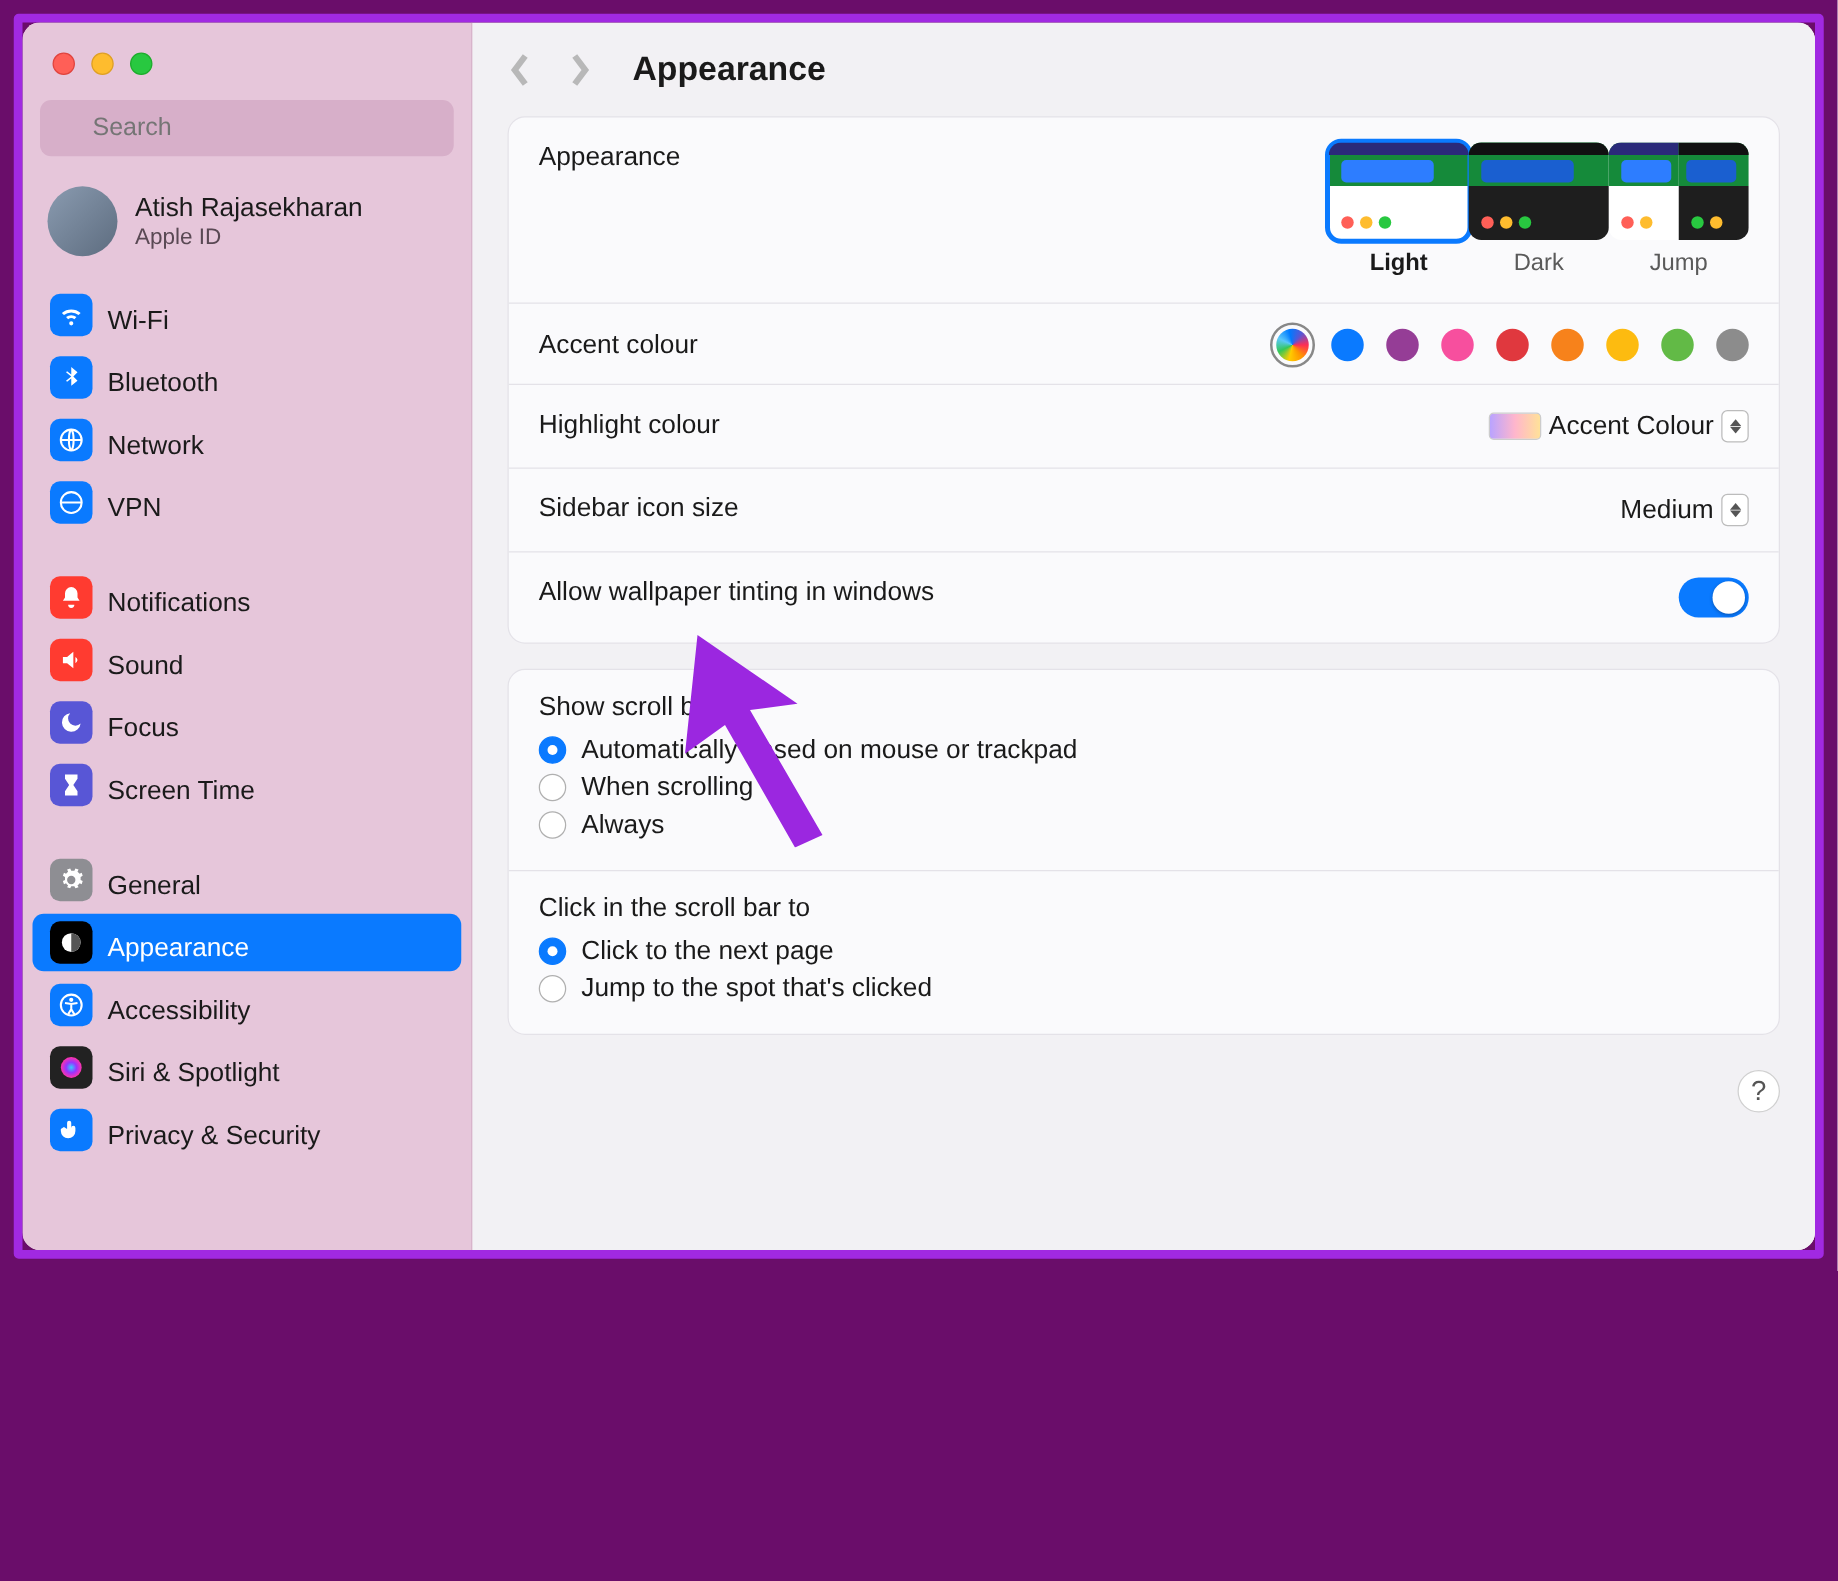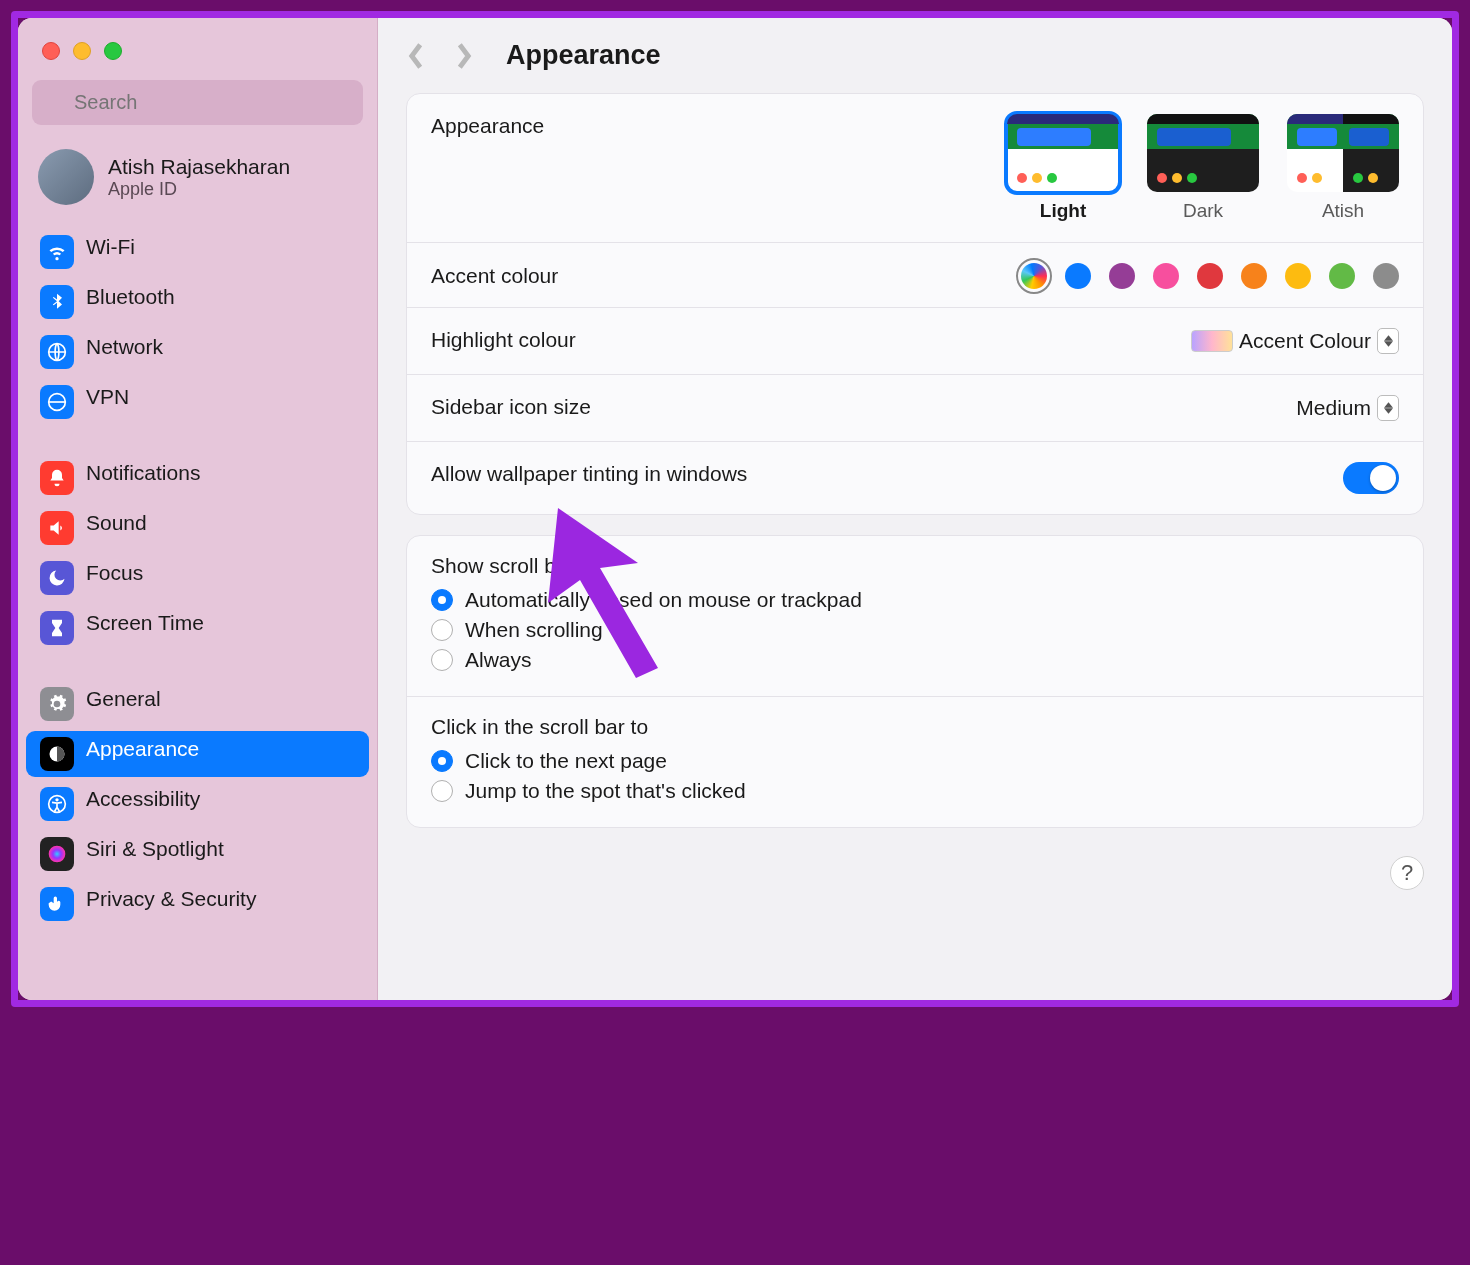--- a/index.html
+++ b/index.html
@@ -75,21 +75,21 @@
   width: 56px; height: 56px; border-radius: 50%;
   background: linear-gradient(135deg, #8a9bb0 0%, #5d6c7f 100%);
   flex-shrink: 0;
 }
 .profile-name { font-size: 21px; color: #1a1a1a; font-weight: 400; }
 .profile-sub { font-size: 18px; color: #5a4954; }
 .nav-section { padding: 4px 8px; }
 .nav-gap { height: 18px; }
 .nav-item {
   display: flex;
-  align-items: flex-start;
+  align-items: flex-end;
   gap: 12px;
   padding: 6px 14px;
   border-radius: 9px;
   cursor: pointer;
   font-size: 21px;
   color: #1a1a1a;
   margin-bottom: 4px;
 }
 .nav-item.selected { background: #0a7aff; color: #fff; }
 .nav-icon {
@@ -120,21 +120,21 @@
 }
 .row {
   display: flex;
   align-items: flex-start;
   justify-content: space-between;
   padding: 20px 24px;
   border-bottom: 1px solid #e4e2e8;
 }
 .row:last-child { border-bottom: none; }
 .row-label { font-size: 21px; color: #1a1a1a; }
-.appearance-opts { display: flex; gap: 28px; }
+.appearance-opts { display: flex; }
 .app-opt { text-align: center; cursor: pointer; }
 .app-thumb {
   width: 112px; height: 78px; border-radius: 10px;
   margin-bottom: 8px;
   position: relative;
   overflow: hidden;
 }
 .app-opt.selected .app-thumb { outline: 4px solid #0a7aff; outline-offset: -1px; }
 .app-opt-label { font-size: 19px; color: #5a5a5a; }
 .app-opt.selected .app-opt-label { font-weight: 700; color: #1a1a1a; }
@@ -406,21 +406,21 @@
                   </div>
       <div class="thumb-dark" style="position:relative;">
                     <div class="thumb-menubar" style="background:#111;"></div>
                     <div class="thumb-badge" style="background:#1a5fd0;width:40px;left:6px;"></div>
                     <div class="thumb-dots">
                       <span style="background:#28c840"></span>
                       <span style="background:#febc2e"></span>
                     </div>
                   </div>
     </div>
-                <div class="app-opt-label">Atish</div>
+                <div class="app-opt-label">Jump</div>
               </div>
             </div>
       </div>
       <div class="row accent-row" style="flex-direction:column; align-items:stretch; gap:0;">
         <div style="display:flex; justify-content:space-between; align-items:center; width:100%;">
           <div class="row-label">Accent colour</div>
           <div class="accent-swatches" id="accent-swatches">
                 <div class="accent-sw selected accent-rainbow"></div>
                 <div class="accent-sw" style="background: rgb(10, 122, 255);"></div>
                 <div class="accent-sw" style="background: rgb(149, 61, 150);"></div>

